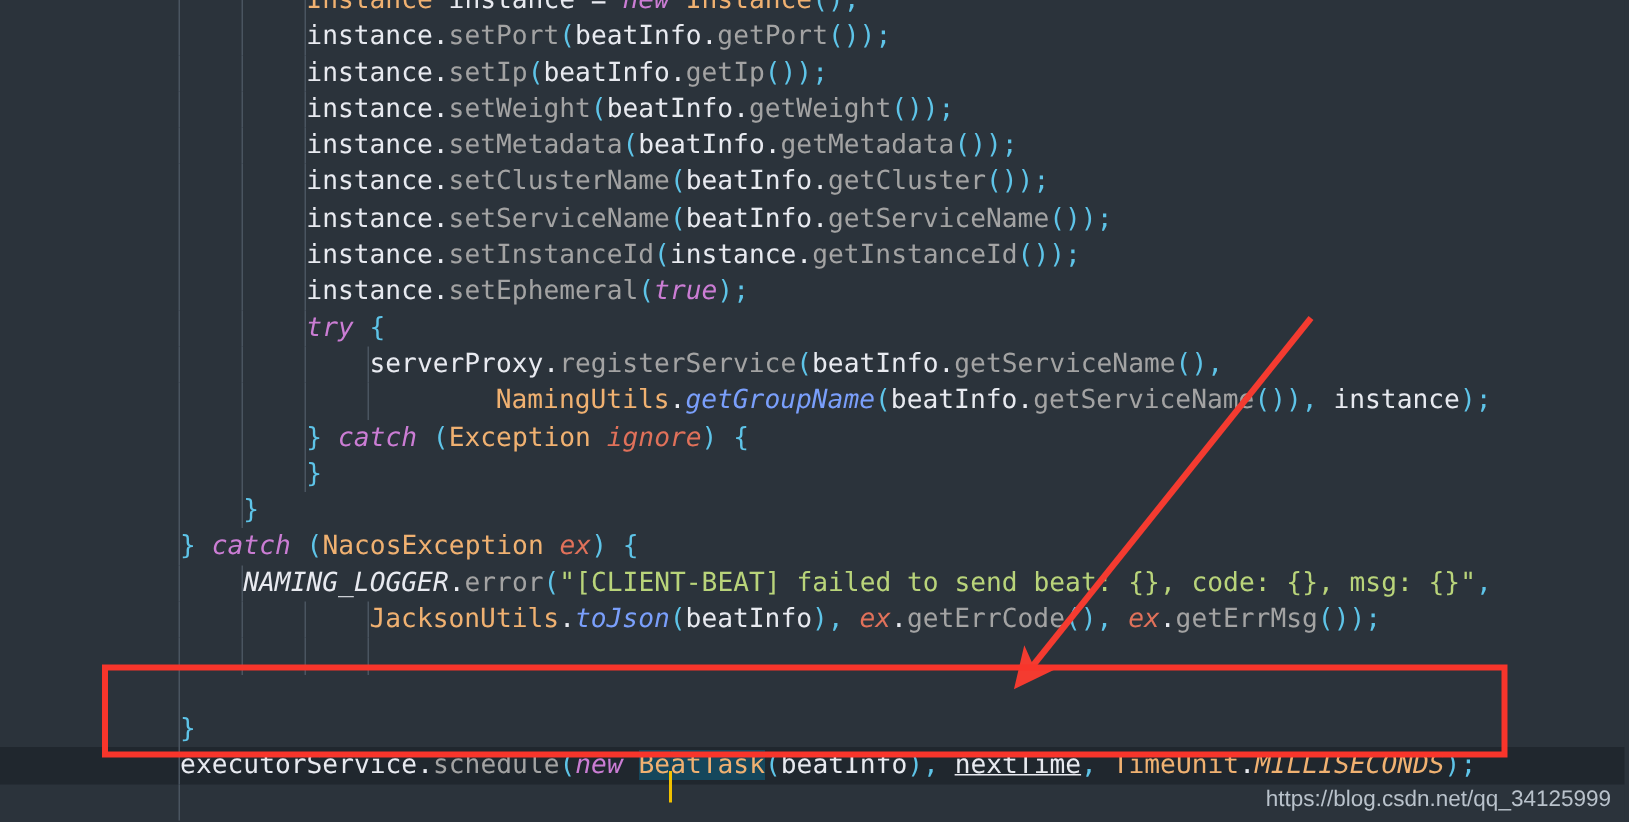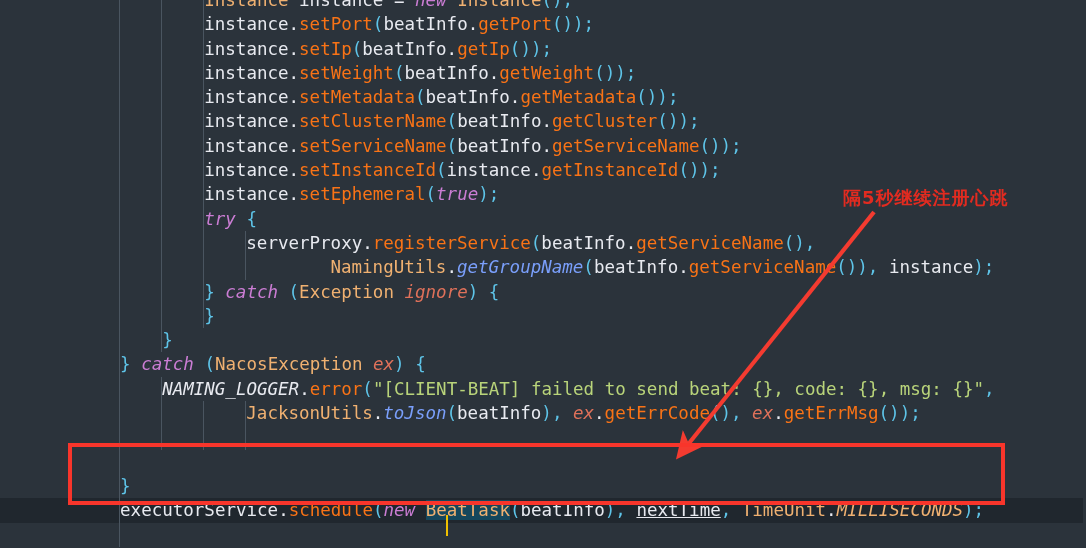--- a/index.html
+++ b/index.html
@@ -21,21 +21,21 @@
     height:24.3px;position:relative;padding-left:0px;
   }
   .line.current{background:#20272e;}
   
   .guide{
     position:absolute;top:0;width:1px;height:100%;
     background:#4a5560;
   }
   
   .plain{color:#e8eaf0;}
-  .method{color:#f97316;}
+  .method{color:#a3a3a3;}
   .methodi{color:#7a9ffb;font-style:italic;}
   .kw{color:#cb7dd4;font-style:italic;}
   .punc{color:#5ec4e8;}
   .cls{color:#f0b171;}
   .clsi{color:#f0b171;font-style:italic;}
   .param{color:#e0715a;font-style:italic;}
   .str{color:#b9d47a;}
   .staticf{color:#e8eaf0;font-style:italic;}
   .ident{color:#e8eaf0;}
   .occ{background:#15475c;text-align:center;}
@@ -74,28 +74,28 @@
     position:absolute;right:0;top:0;width:3px;height:548px;background:#2b333b;
   }
 </style>
 </head>
 <body>
 
 <div id="editor">
 
   <div class="code" id="code-surface" style="top: -12px;"><div class="line"><div class="guide" style="left: 119.08px;"></div><div class="guide" style="left: 161.16px;"></div><div class="guide" style="left: 203.24px;"></div><span style="position: relative; display: inline-block; padding-left: 204.24px;"><span class="cls">Instance </span><span class="ident">instance</span><span class="plain"> = </span><span class="kw">new</span><span class="plain"> </span><span class="cls">Instance</span><span class="punc">();</span></span></div><div class="line"><div class="guide" style="left: 119.08px;"></div><div class="guide" style="left: 161.16px;"></div><div class="guide" style="left: 203.24px;"></div><span style="position: relative; display: inline-block; padding-left: 204.24px;"><span class="ident">instance</span><span class="plain">.</span><span class="method">setPort</span><span class="punc">(</span><span class="ident">beatInfo</span><span class="plain">.</span><span class="method">getPort</span><span class="punc">());</span></span></div><div class="line"><div class="guide" style="left: 119.08px;"></div><div class="guide" style="left: 161.16px;"></div><div class="guide" style="left: 203.24px;"></div><span style="position: relative; display: inline-block; padding-left: 204.24px;"><span class="ident">instance</span><span class="plain">.</span><span class="method">setIp</span><span class="punc">(</span><span class="ident">beatInfo</span><span class="plain">.</span><span class="method">getIp</span><span class="punc">());</span></span></div><div class="line"><div class="guide" style="left: 119.08px;"></div><div class="guide" style="left: 161.16px;"></div><div class="guide" style="left: 203.24px;"></div><span style="position: relative; display: inline-block; padding-left: 204.24px;"><span class="ident">instance</span><span class="plain">.</span><span class="method">setWeight</span><span class="punc">(</span><span class="ident">beatInfo</span><span class="plain">.</span><span class="method">getWeight</span><span class="punc">());</span></span></div><div class="line"><div class="guide" style="left: 119.08px;"></div><div class="guide" style="left: 161.16px;"></div><div class="guide" style="left: 203.24px;"></div><span style="position: relative; display: inline-block; padding-left: 204.24px;"><span class="ident">instance</span><span class="plain">.</span><span class="method">setMetadata</span><span class="punc">(</span><span class="ident">beatInfo</span><span class="plain">.</span><span class="method">getMetadata</span><span class="punc">());</span></span></div><div class="line"><div class="guide" style="left: 119.08px;"></div><div class="guide" style="left: 161.16px;"></div><div class="guide" style="left: 203.24px;"></div><span style="position: relative; display: inline-block; padding-left: 204.24px;"><span class="ident">instance</span><span class="plain">.</span><span class="method">setClusterName</span><span class="punc">(</span><span class="ident">beatInfo</span><span class="plain">.</span><span class="method">getCluster</span><span class="punc">());</span></span></div><div class="line"><div class="guide" style="left: 119.08px;"></div><div class="guide" style="left: 161.16px;"></div><div class="guide" style="left: 203.24px;"></div><span style="position: relative; display: inline-block; padding-left: 204.24px;"><span class="ident">instance</span><span class="plain">.</span><span class="method">setServiceName</span><span class="punc">(</span><span class="ident">beatInfo</span><span class="plain">.</span><span class="method">getServiceName</span><span class="punc">());</span></span></div><div class="line"><div class="guide" style="left: 119.08px;"></div><div class="guide" style="left: 161.16px;"></div><div class="guide" style="left: 203.24px;"></div><span style="position: relative; display: inline-block; padding-left: 204.24px;"><span class="ident">instance</span><span class="plain">.</span><span class="method">setInstanceId</span><span class="punc">(</span><span class="ident">instance</span><span class="plain">.</span><span class="method">getInstanceId</span><span class="punc">());</span></span></div><div class="line"><div class="guide" style="left: 119.08px;"></div><div class="guide" style="left: 161.16px;"></div><div class="guide" style="left: 203.24px;"></div><span style="position: relative; display: inline-block; padding-left: 204.24px;"><span class="ident">instance</span><span class="plain">.</span><span class="method">setEphemeral</span><span class="punc">(</span><span class="kw">true</span><span class="punc">);</span></span></div><div class="line"><div class="guide" style="left: 119.08px;"></div><div class="guide" style="left: 161.16px;"></div><div class="guide" style="left: 203.24px;"></div><span style="position: relative; display: inline-block; padding-left: 204.24px;"><span class="kw">try</span><span class="plain"> </span><span class="punc">{</span></span></div><div class="line"><div class="guide" style="left: 119.08px;"></div><div class="guide" style="left: 161.16px;"></div><div class="guide" style="left: 203.24px;"></div><div class="guide" style="left: 245.32px;"></div><span style="position: relative; display: inline-block; padding-left: 246.32px;"><span class="ident">serverProxy</span><span class="plain">.</span><span class="method">registerService</span><span class="punc">(</span><span class="ident">beatInfo</span><span class="plain">.</span><span class="method">getServiceName</span><span class="punc">(),</span></span></div><div class="line"><div class="guide" style="left: 119.08px;"></div><div class="guide" style="left: 161.16px;"></div><div class="guide" style="left: 203.24px;"></div><div class="guide" style="left: 245.32px;"></div><span style="position: relative; display: inline-block; padding-left: 330.48px;"><span class="cls">NamingUtils</span><span class="plain">.</span><span class="methodi">getGroupName</span><span class="punc">(</span><span class="ident">beatInfo</span><span class="plain">.</span><span class="method">getServiceName</span><span class="punc">()),</span><span class="ident"> instance</span><span class="punc">);</span></span></div><div class="line"><div class="guide" style="left: 119.08px;"></div><div class="guide" style="left: 161.16px;"></div><div class="guide" style="left: 203.24px;"></div><span style="position: relative; display: inline-block; padding-left: 204.24px;"><span class="punc">}</span><span class="plain"> </span><span class="kw">catch</span><span class="plain"> </span><span class="punc">(</span><span class="cls">Exception</span><span class="plain"> </span><span class="param">ignore</span><span class="punc">) {</span></span></div><div class="line"><div class="guide" style="left: 119.08px;"></div><div class="guide" style="left: 161.16px;"></div><div class="guide" style="left: 203.24px;"></div><span style="position: relative; display: inline-block; padding-left: 204.24px;"><span class="punc">}</span></span></div><div class="line"><div class="guide" style="left: 119.08px;"></div><div class="guide" style="left: 161.16px;"></div><span style="position: relative; display: inline-block; padding-left: 162.16px;"><span class="punc">}</span></span></div><div class="line"><div class="guide" style="left: 119.08px;"></div><span style="position: relative; display: inline-block; padding-left: 120.08px;"><span class="punc">}</span><span class="plain"> </span><span class="kw">catch</span><span class="plain"> </span><span class="punc">(</span><span class="cls">NacosException</span><span class="plain"> </span><span class="param">ex</span><span class="punc">) {</span></span></div><div class="line"><div class="guide" style="left: 119.08px;"></div><div class="guide" style="left: 161.16px;"></div><span style="position: relative; display: inline-block; padding-left: 162.16px;"><span class="staticf">NAMING_LOGGER</span><span class="plain">.</span><span class="method">error</span><span class="punc">(</span><span class="str">"[CLIENT-BEAT] failed to send beat: {}, code: {}, msg: {}"</span><span class="punc">,</span></span></div><div class="line"><div class="guide" style="left: 119.08px;"></div><div class="guide" style="left: 161.16px;"></div><div class="guide" style="left: 203.24px;"></div><div class="guide" style="left: 245.32px;"></div><span style="position: relative; display: inline-block; padding-left: 246.32px;"><span class="cls">JacksonUtils</span><span class="plain">.</span><span class="methodi">toJson</span><span class="punc">(</span><span class="ident">beatInfo</span><span class="punc">), </span><span class="param">ex</span><span class="plain">.</span><span class="method">getErrCode</span><span class="punc">(), </span><span class="param">ex</span><span class="plain">.</span><span class="method">getErrMsg</span><span class="punc">());</span></span></div><div class="line"><div class="guide" style="left: 119.08px;"></div><div class="guide" style="left: 161.16px;"></div><div class="guide" style="left: 203.24px;"></div><div class="guide" style="left: 245.32px;"></div><span style="position: relative; display: inline-block; padding-left: 78px;"></span></div><div class="line"><div class="guide" style="left: 119.08px;"></div><span style="position: relative; display: inline-block; padding-left: 78px;"></span></div><div class="line"><div class="guide" style="left: 119.08px;"></div><span style="position: relative; display: inline-block; padding-left: 120.08px;"><span class="punc">}</span></span></div><div class="line current"><div class="guide" style="left: 119.08px;"></div><span style="position: relative; display: inline-block; padding-left: 120.08px;"><span class="ident">executorService</span><span class="plain">.</span><span class="method">schedule</span><span class="punc">(</span><span class="kw">new</span><span class="plain"> </span><span class="cls occ">Be</span><span class="caret"></span><span class="cls occ">atTask</span><span class="punc">(</span><span class="ident">beatInfo</span><span class="punc">), </span><span class="ident under">nextTime</span><span class="punc">, </span><span class="cls">TimeUnit</span><span class="plain">.</span><span class="clsi">MILLISECONDS</span><span class="punc">);</span></span></div><div class="line"><div class="guide" style="left: 119.08px;"></div><span style="position: relative; display: inline-block; padding-left: 78px;"></span></div><div class="line"><span style="position: relative; display: inline-block; padding-left: 78px;"></span></div></div>
 
-  <div id="anno-text">隔5秒继续注册心跳</div>
 
   <svg id="anno-arrow" viewBox="0 0 270 280">
     <defs>
       <marker id="ah" markerWidth="7" markerHeight="7" refX="4.2" refY="3.5" orient="auto" markerUnits="strokeWidth">
         <path d="M6.5,3.5 L0,6.6 L1.6,3.5 L0,0.4 Z" fill="#f43b30"></path>
       </marker>
     </defs>
     <line x1="244" y1="12" x2="52" y2="252" stroke="#f43b30" stroke-width="4.2" marker-end="url(#ah)"></line>
   </svg>
 
   <div id="anno-box"></div>
 
   <div id="rail"></div>
 
+  <div id="watermark">https://blog.csdn.net/qq_34125999</div>
 </div>
 
 </body></html>

